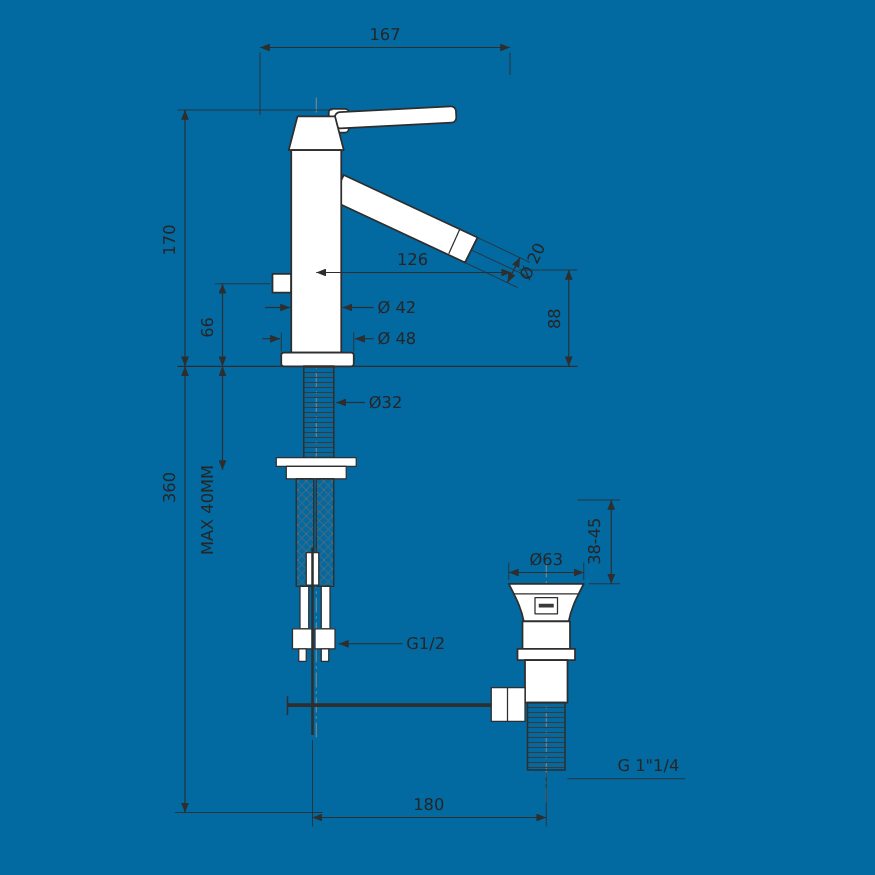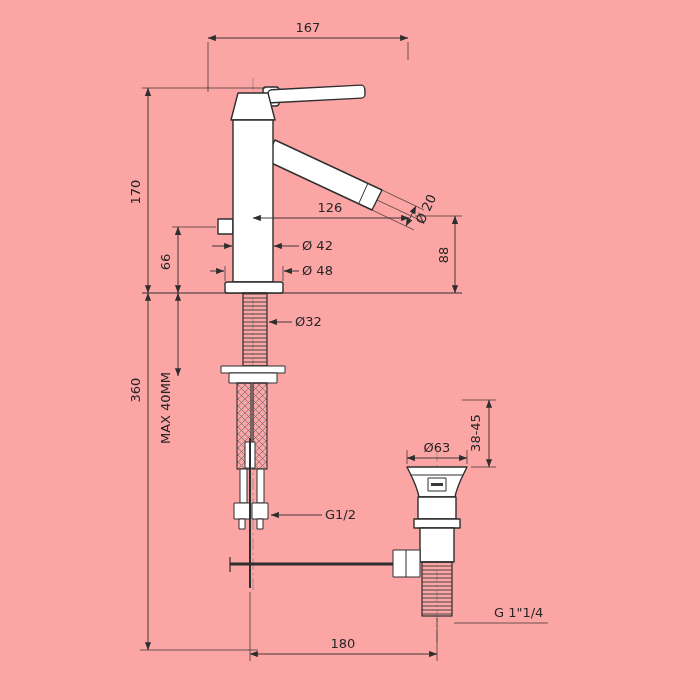--- a/index.html
+++ b/index.html
@@ -1,16 +1,16 @@
 <!DOCTYPE html>
 <html><head>
 <meta charset="utf-8">
 <style>
   html,body{margin:0;padding:0;background:#ffffff;}
-  .stage{position:relative;width:700px;height:700px;background:#fca5a5;overflow:hidden;}
+  .stage{position:relative;width:700px;height:700px;background:#0369a1;overflow:hidden;}
   svg{display:block;}
   svg text{font-family:"DejaVu Sans","Liberation Sans",sans-serif;font-size:13px;fill:#262626;}
   .obj{fill:#ffffff;stroke:#2e2e2e;stroke-width:1.4;stroke-linejoin:round;}
   .obj2{fill:#ffffff;stroke:#2e2e2e;stroke-width:1;stroke-linejoin:round;}
   .thr{fill:url(#threads);stroke:#2e2e2e;stroke-width:1.2;}
   .brd{fill:url(#braid);stroke:#2e2e2e;stroke-width:1.1;}
   .dim{stroke:#2e2e2e;stroke-width:0.9;fill:none;}
   .ext{stroke:#2e2e2e;stroke-width:0.7;fill:none;}
   .cl{stroke:#8a8a8a;stroke-width:0.8;fill:none;stroke-dasharray:12 3 2 3;}
   .rod{stroke:#2e2e2e;fill:none;}

